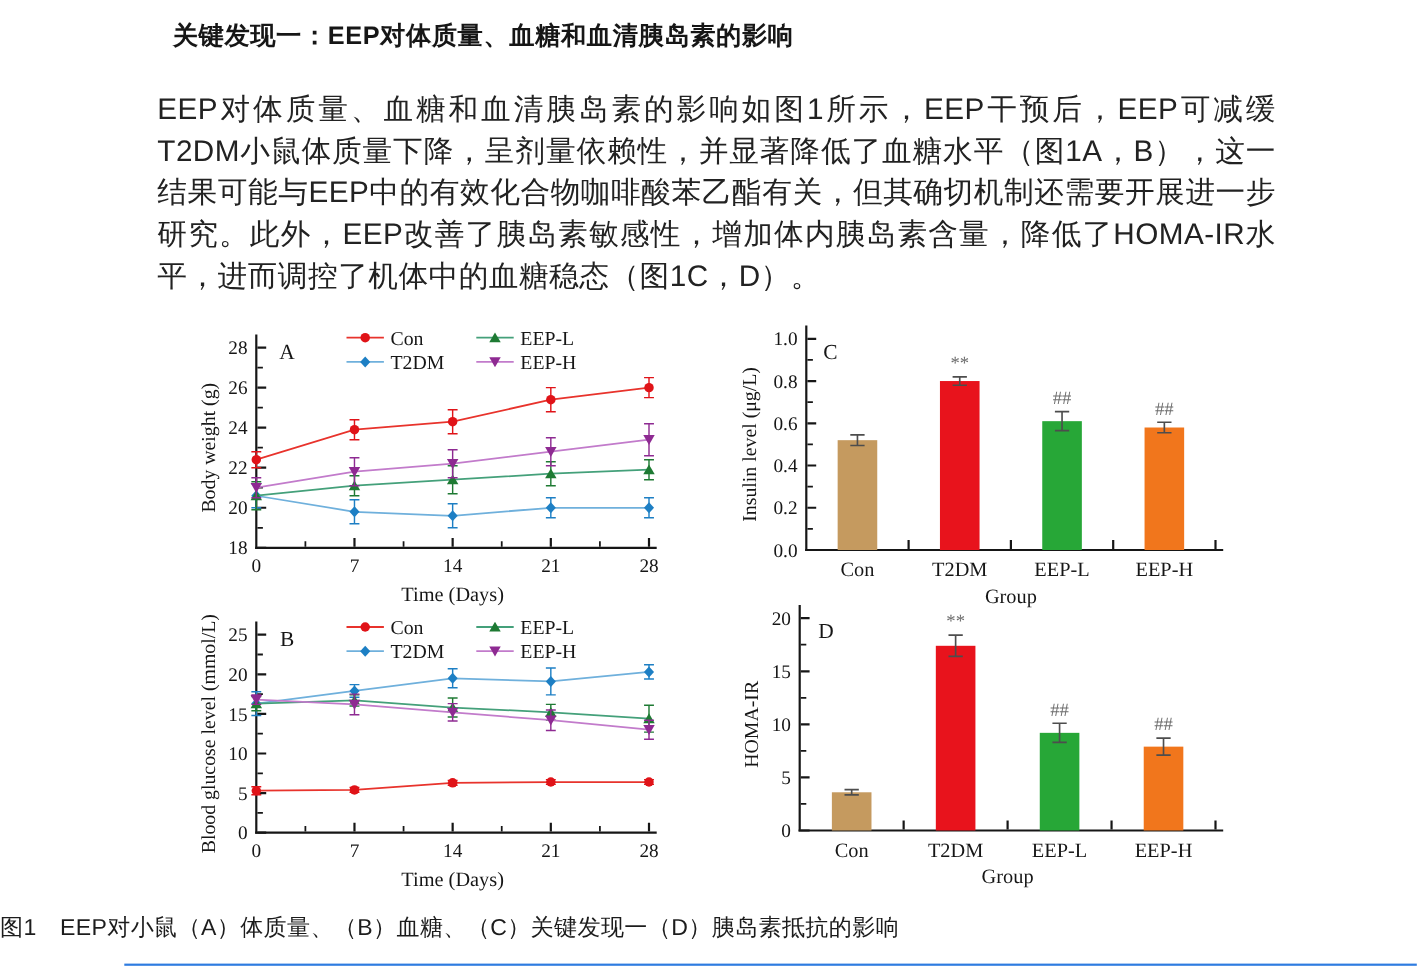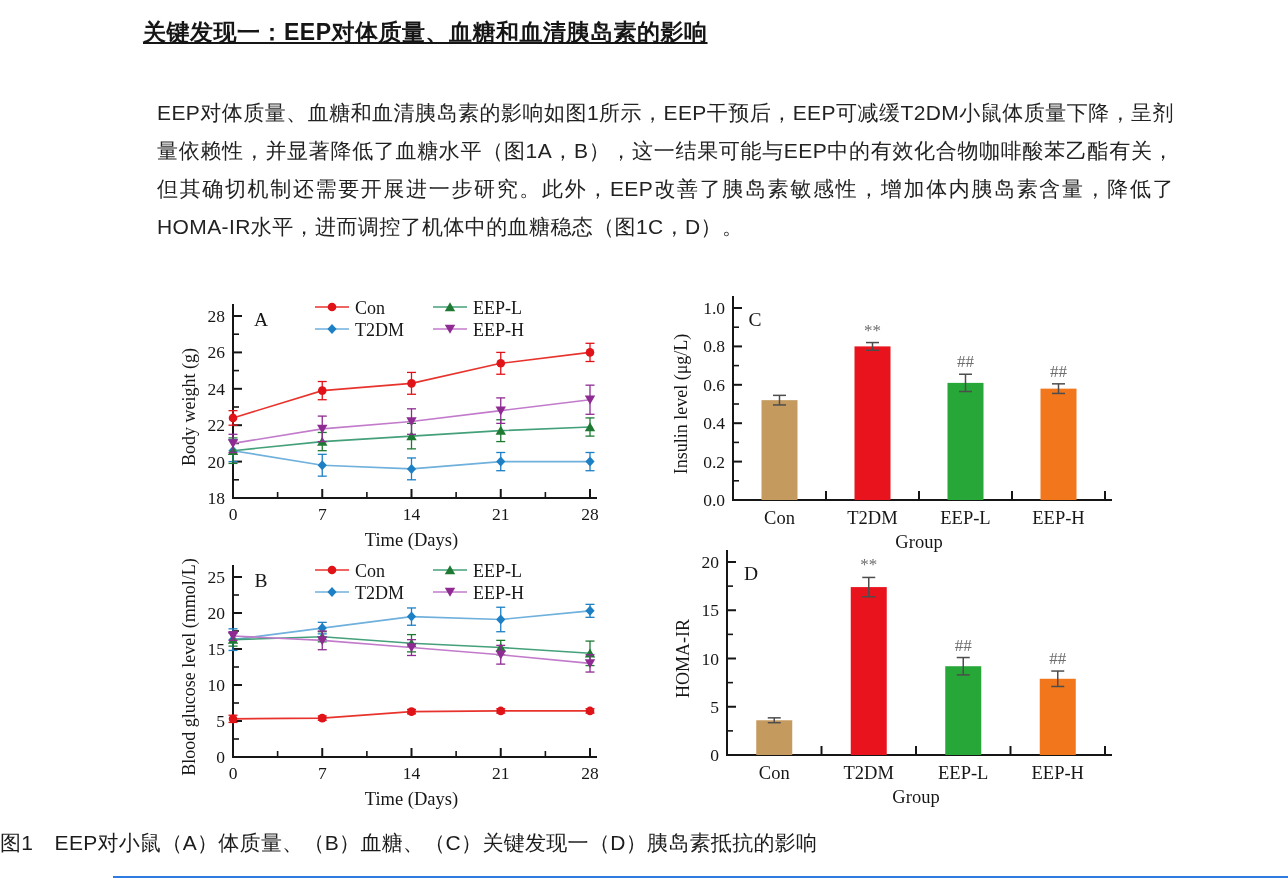--- a/index.html
+++ b/index.html
@@ -3,26 +3,26 @@
 <meta charset="utf-8">
 <style>
   html,body{margin:0;padding:0;background:#ffffff;}
   body{
     width:1288px;height:878px;position:relative;overflow:hidden;
     font-family:"Liberation Sans","DejaVu Sans",sans-serif;
     color:#1f1f1f;
   }
   .doc{position:absolute;left:143px;top:0;width:1017px;}
   h1.heading{
-    margin:0;padding:0;position:absolute;top:17px;left:0;
-    font-size:23px;font-weight:700;color:#161616;letter-spacing:.5px;text-decoration:underline;
+    margin:0;padding:0;position:absolute;top:17px;left:14px;
+    font-size:23px;font-weight:700;color:#161616;letter-spacing:.5px;
   }
   p.body-par{
-    margin:14px;padding:0;position:absolute;top:80px;left:0;width:1017px;
-    font-size:21px;line-height:38px;text-align:justify;color:#222;
+    margin:0;padding:0;position:absolute;top:80px;left:0;width:1017px;
+    font-size:27px;line-height:38px;text-align:justify;color:#222;
     letter-spacing:.4px;
   }
   .figure{
     position:absolute;left:0;top:0;width:1288px;height:878px;pointer-events:none;
   }
   .figure svg{position:absolute;}
   p.caption{
     margin:0;padding:0;position:absolute;top:829px;left:0;
     font-size:21px;color:#1c1c1c;letter-spacing:.3px;white-space:pre-wrap;
   }

